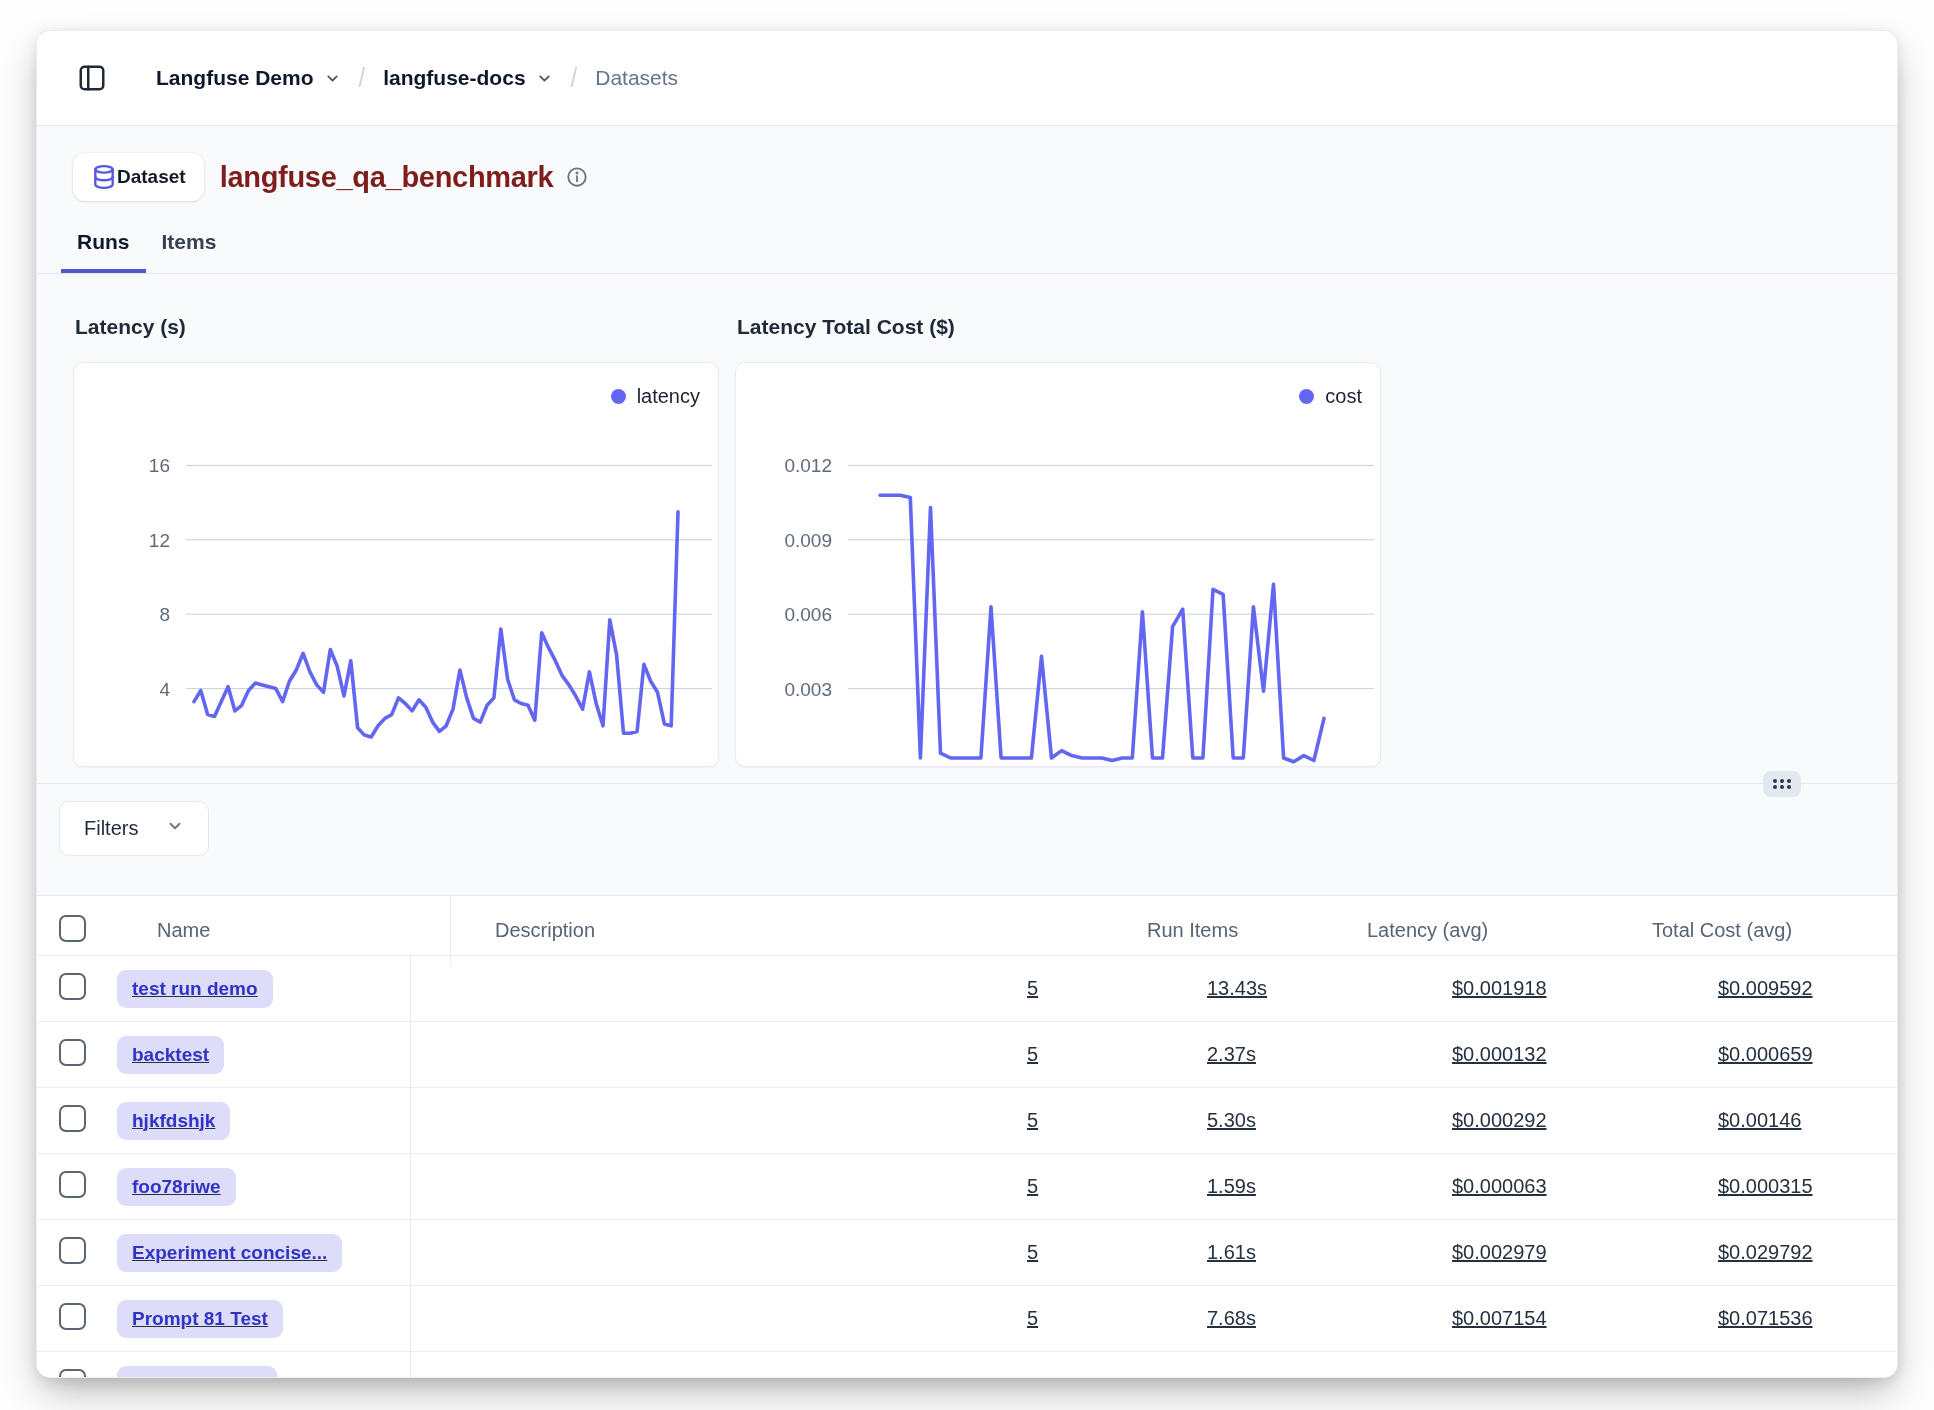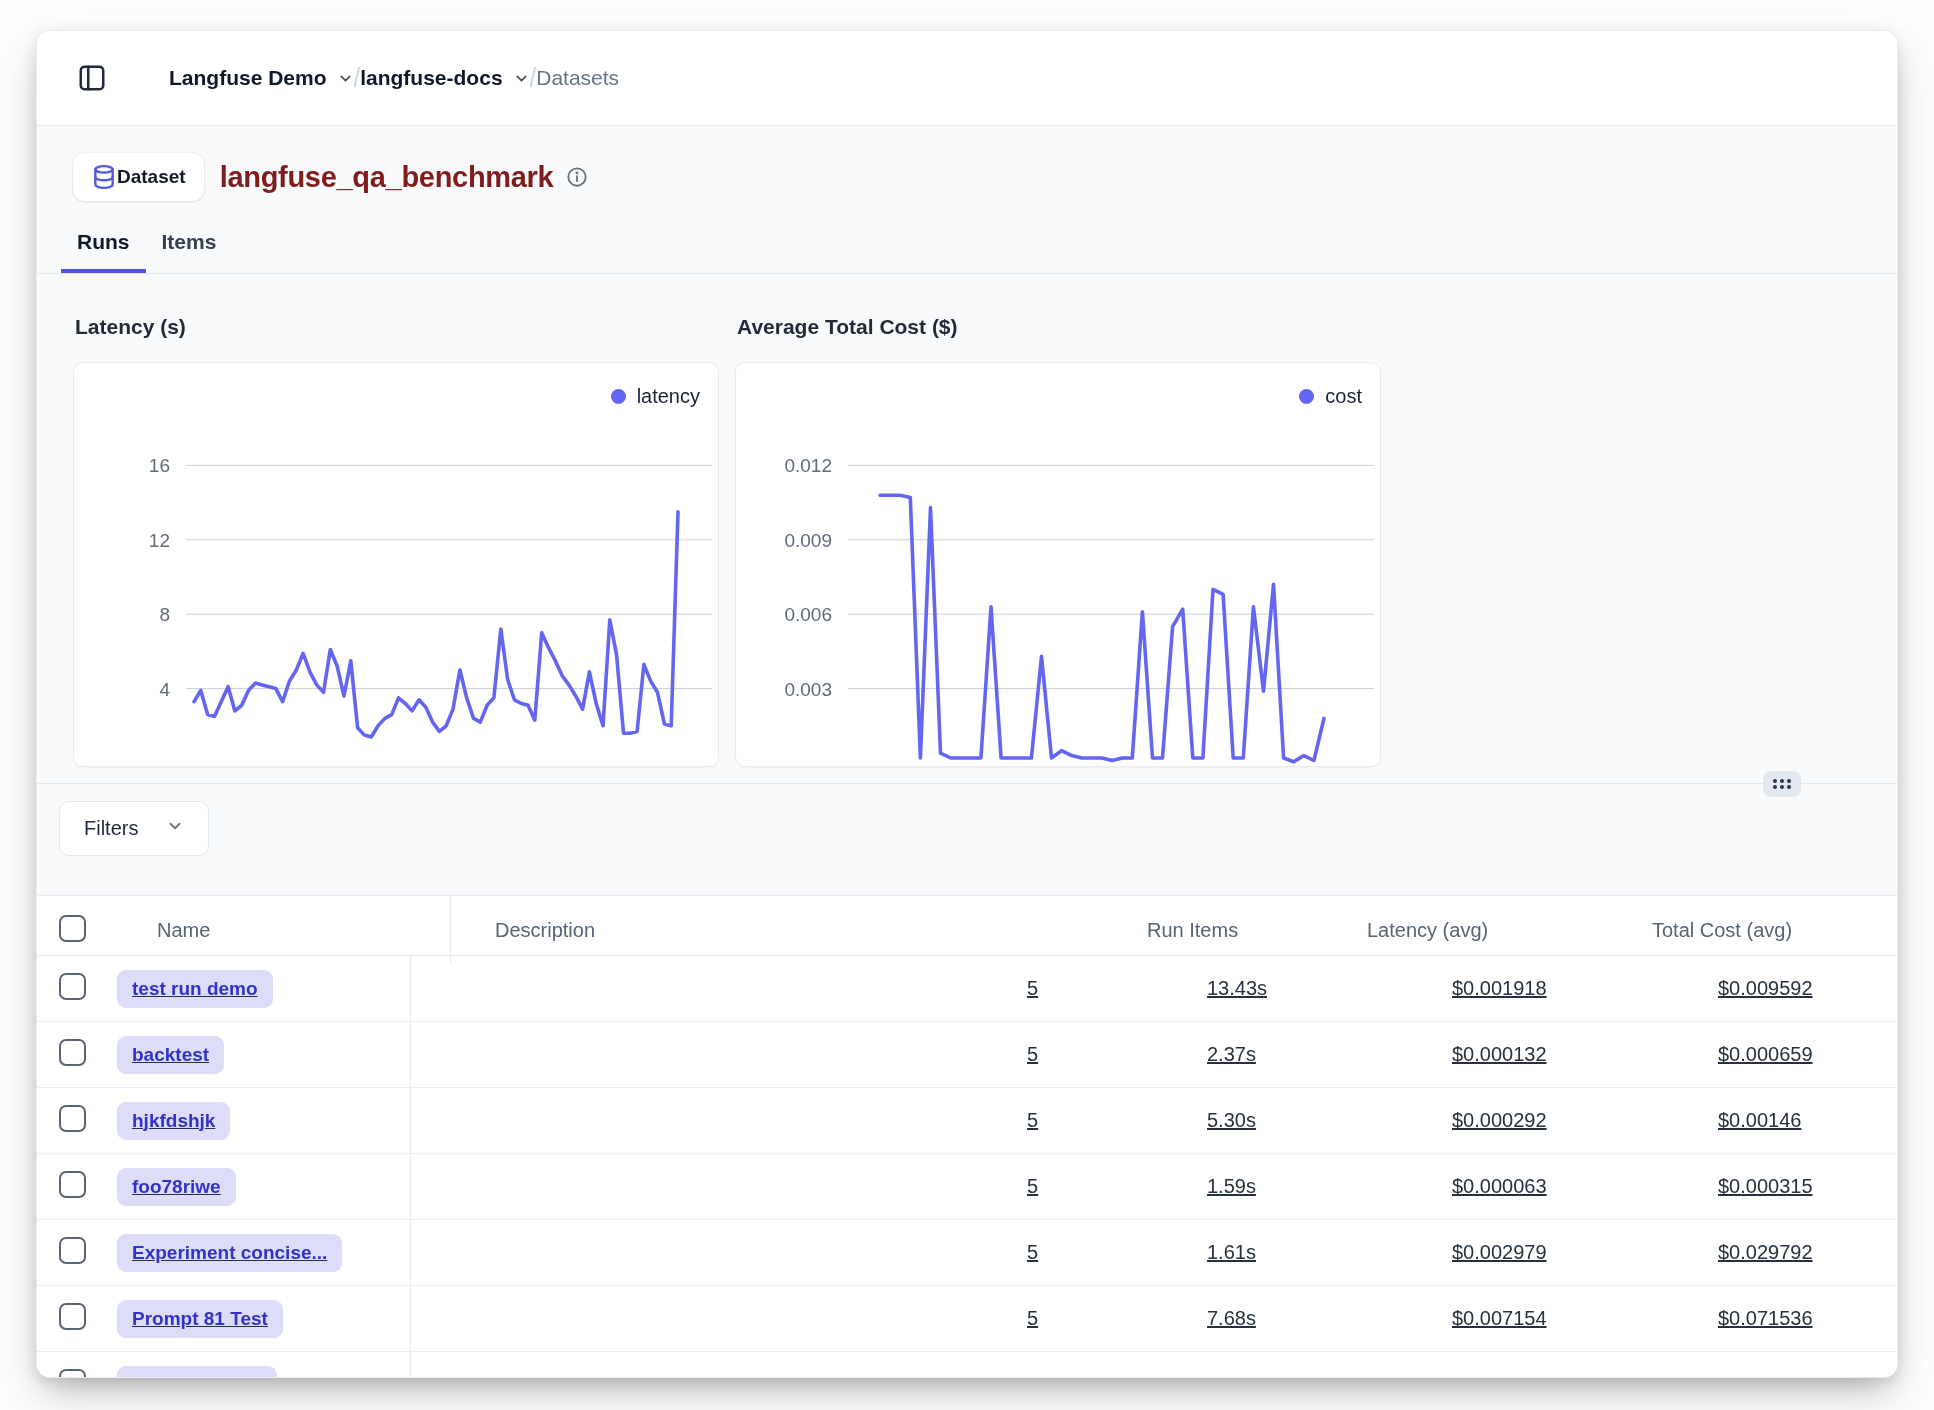--- a/index.html
+++ b/index.html
@@ -20,21 +20,21 @@
     overflow:hidden;
   }
   
   .hdr {
     height:95px; background:#ffffff;
     border-bottom:1px solid #e7ebf0;
     display:flex; align-items:center;
     padding:0 38px;
   }
   .panel-toggle { width:34px; height:34px; display:flex; align-items:center; justify-content:center; cursor:pointer; }
-  .breadcrumb { display:flex; align-items:center; margin-left:60px; }
+  .breadcrumb { display:flex; align-items:center; margin-left:47px; gap:18px; }
   .bc-item { display:flex; align-items:center; gap:10px; font-size:21px; font-weight:600; color:#0f172a; cursor:pointer; }
   .bc-item.last { color:#64748b; font-weight:500; cursor:default; }
   .bc-sep { color:#cbd5e1; font-size:24px; font-weight:300; transform:scaleY(1.15); }
   
   .title-row { display:flex; align-items:center; margin:25px 0 0 36px; height:52px; }
   .ds-pill {
     display:flex; align-items:center; gap:0;
     background:#ffffff; border-radius:12px;
     padding:11px 18px;
     box-shadow:0 1px 3px rgba(16,24,40,0.10), 0 0 0 1px rgba(16,24,40,0.03);
@@ -174,21 +174,21 @@
             <text x="96" y="183.79999999999998" text-anchor="end" class="tick-lbl">12</text>
             <line x1="112" x2="638" y1="102.39999999999998" y2="102.39999999999998" class="grid-line"></line>
             <text x="96" y="109.39999999999998" text-anchor="end" class="tick-lbl">16</text>
             <polyline points="120.0,338.6 126.8,327.5 133.6,351.6 140.5,353.5 147.3,338.6 154.1,323.7 160.9,347.9 167.7,342.3 174.5,327.5 181.4,320.0 188.2,321.9 195.0,323.7 201.8,325.6 208.6,338.6 215.4,318.2 222.3,307.0 229.1,290.3 235.9,308.9 242.7,321.9 249.5,329.3 256.3,286.5 263.2,303.3 270.0,333.0 276.8,297.7 283.6,364.7 290.4,372.1 297.2,374.0 304.1,362.8 310.9,355.4 317.7,351.6 324.5,334.9 331.3,340.5 338.1,347.9 345.0,336.8 351.8,344.2 358.6,359.1 365.4,368.4 372.2,362.8 379.0,346.1 385.9,307.0 392.7,334.9 399.5,355.4 406.3,359.1 413.1,342.3 419.9,334.9 426.8,266.1 433.6,316.3 440.4,336.8 447.2,340.5 454.0,342.3 460.8,357.2 467.7,269.8 474.5,284.7 481.3,297.7 488.1,312.6 494.9,321.9 501.7,333.0 508.6,346.1 515.4,308.9 522.2,340.5 529.0,362.8 535.8,256.8 542.6,292.1 549.5,370.2 556.3,370.2 563.1,368.4 569.9,301.4 576.7,318.2 583.5,329.3 590.4,360.9 597.2,362.8 604.0,148.9" class="series-line"></polyline>
           </svg><div class="legend">
             <span class="dot"></span>
             <span class="lg-lbl">latency</span>
           </div></div>
       </div>
       <div class="chart-col">
-        <h3>Average Total Cost ($)</h3>
+        <h3>Latency Total Cost ($)</h3>
         <div class="chart-card"><svg width="644" height="403">
             <line x1="112" x2="638" y1="325.6" y2="325.6" class="grid-line"></line>
             <text x="96" y="332.6" text-anchor="end" class="tick-lbl">0.003</text>
             <line x1="112" x2="638" y1="251.2" y2="251.2" class="grid-line"></line>
             <text x="96" y="258.2" text-anchor="end" class="tick-lbl">0.006</text>
             <line x1="112" x2="638" y1="176.8" y2="176.8" class="grid-line"></line>
             <text x="96" y="183.8" text-anchor="end" class="tick-lbl">0.009</text>
             <line x1="112" x2="638" y1="102.39999999999998" y2="102.39999999999998" class="grid-line"></line>
             <text x="96" y="109.39999999999998" text-anchor="end" class="tick-lbl">0.012</text>
             <polyline points="144.0,132.2 154.1,132.2 164.2,132.2 174.3,134.6 184.4,395.0 194.5,144.6 204.5,390.1 214.6,395.0 224.7,395.0 234.8,395.0 244.9,395.0 255.0,243.8 265.1,395.0 275.2,395.0 285.3,395.0 295.4,395.0 305.5,293.4 315.5,395.0 325.6,387.6 335.7,392.6 345.8,395.0 355.9,395.0 366.0,395.0 376.1,397.5 386.2,395.0 396.3,395.0 406.4,248.7 416.5,395.0 426.5,395.0 436.6,263.6 446.7,246.2 456.8,395.0 466.9,395.0 477.0,226.4 487.1,231.4 497.2,395.0 507.3,395.0 517.4,243.8 527.5,328.1 537.5,221.4 547.6,395.0 557.7,398.8 567.8,392.6 577.9,397.5 588.0,355.4" class="series-line"></polyline>

